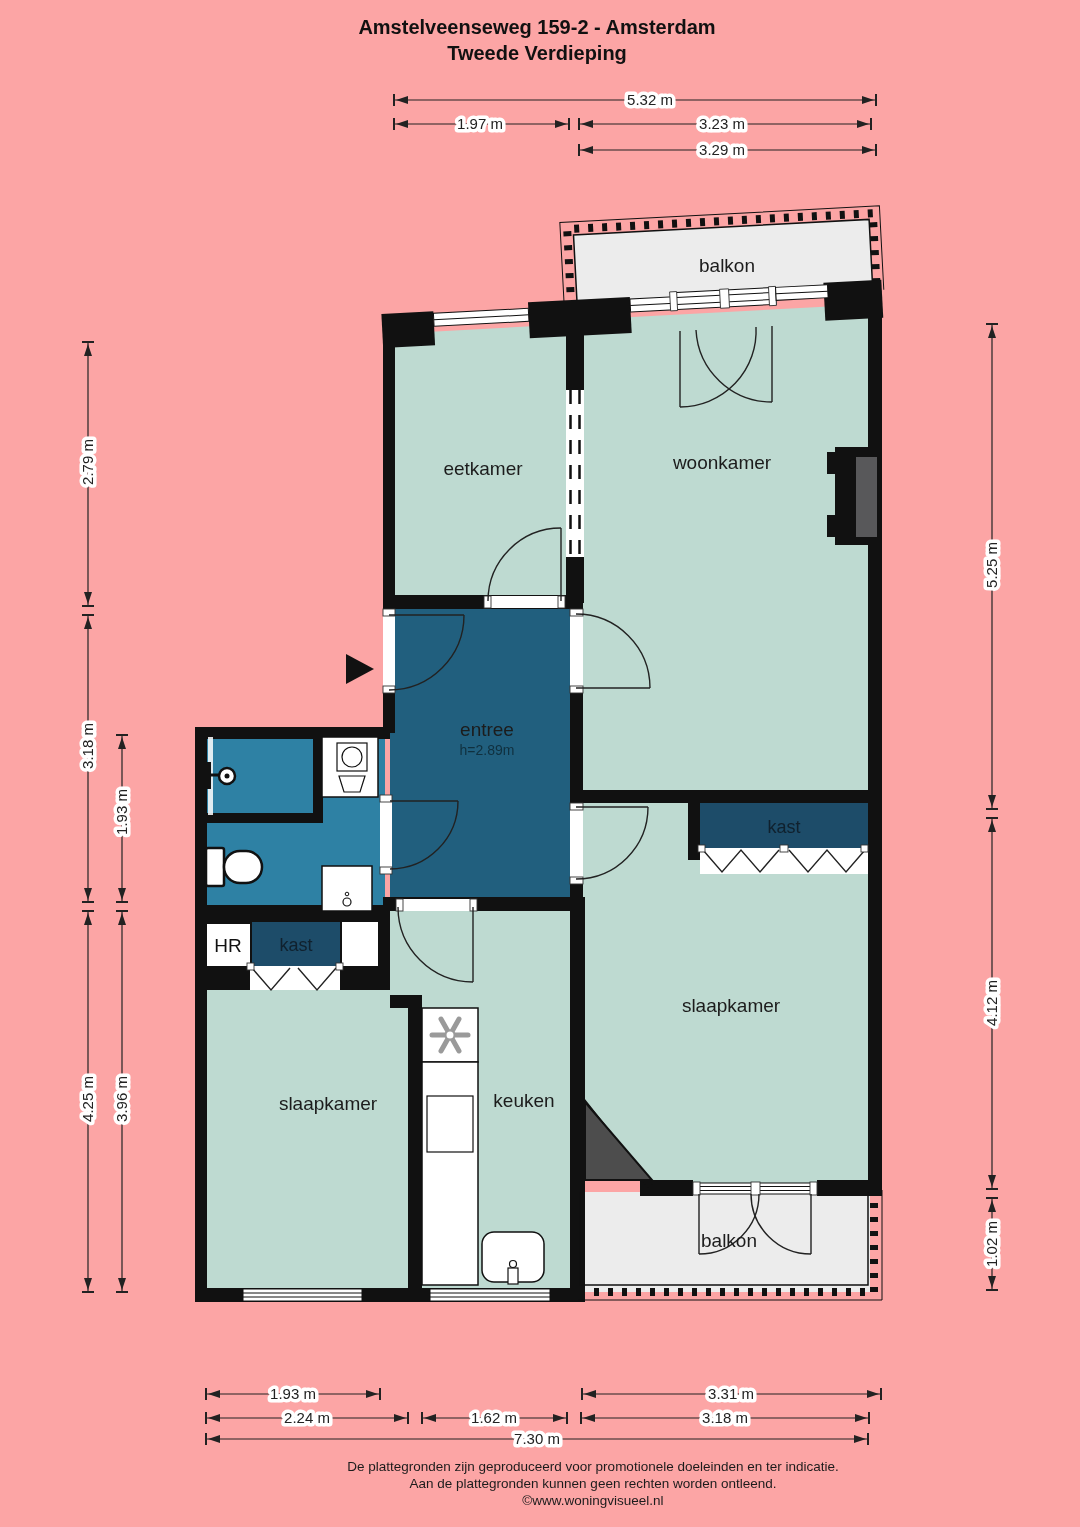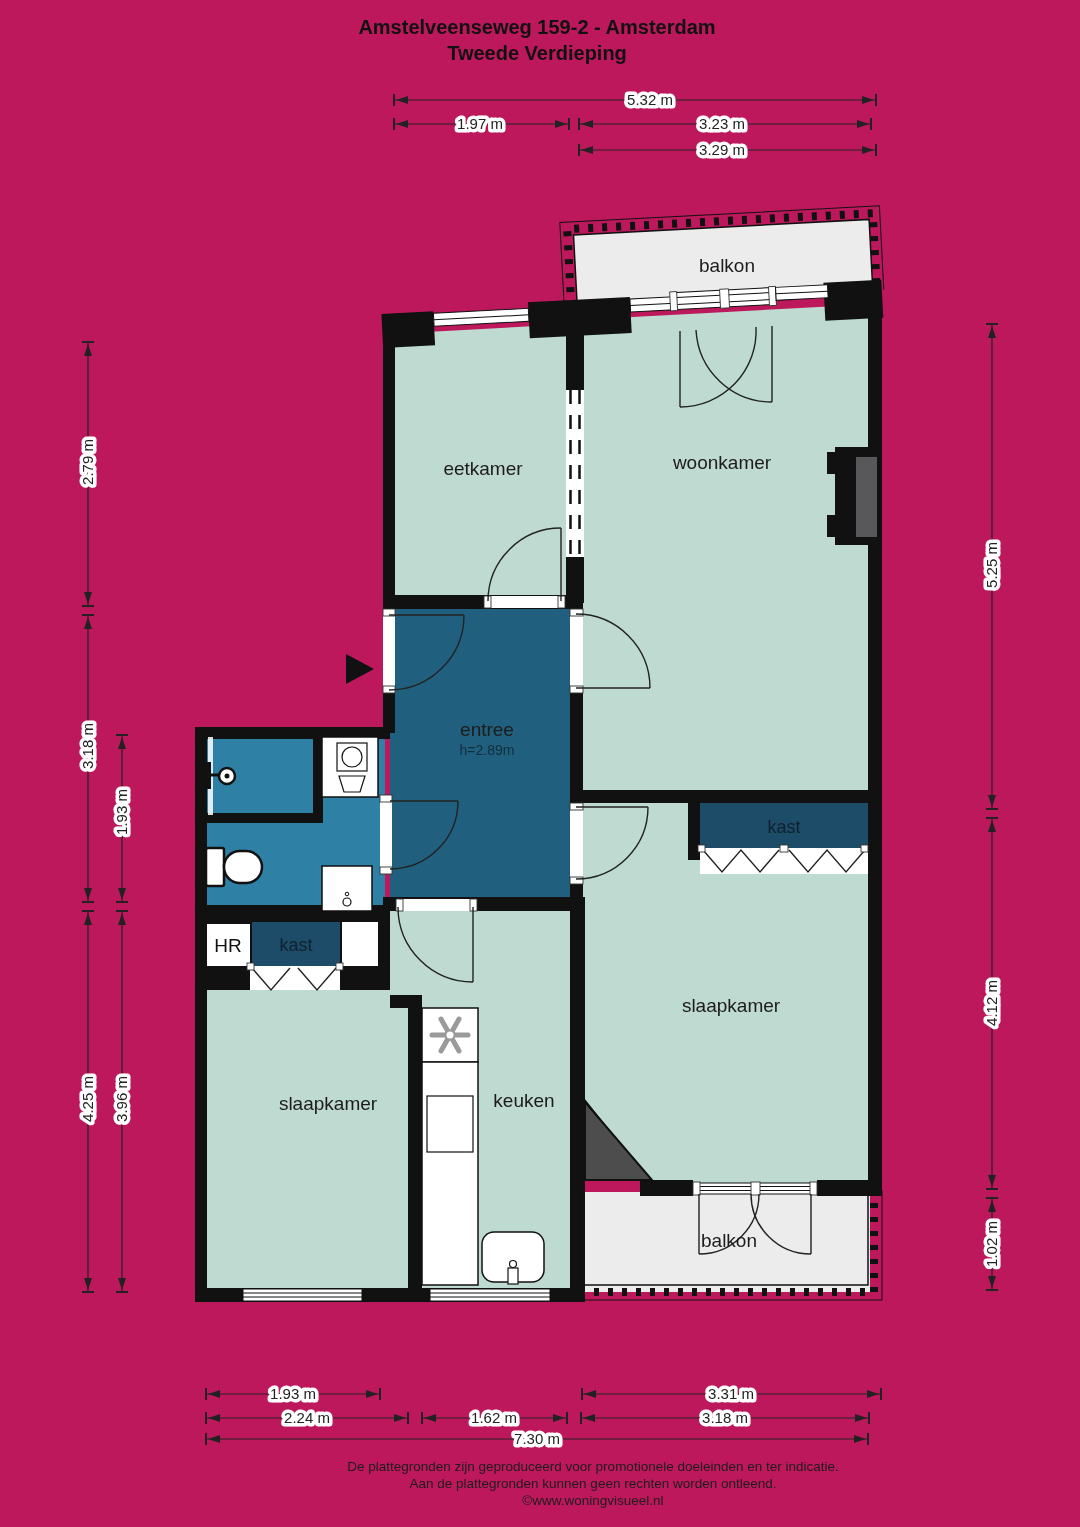--- a/index.html
+++ b/index.html
@@ -1,16 +1,16 @@
 <!DOCTYPE html>
 <html style="--wall: #111111; --room_green: #bedad1; --entree_blue: #215f7e; --bath_teal: #2e81a4; --closet_navy: #1d4c69; --balcony_grey: #ececec; --dark_grey: #4d4d4d; --chimney_grey: #58585a; --hob_grey: #9a9a9a;"><head>
 <meta charset="utf-8">
 <style>
   html,body{margin:0;padding:0;background:#fff;}
-  .page{position:relative;width:1080px;height:1527px;background:#be185d;
+  .page{position:relative;width:1080px;height:1527px;background:#fca5a5;
         font-family:"Liberation Sans","DejaVu Sans",sans-serif;}
   svg{position:absolute;left:0;top:0;}
   
   .wall{fill:var(--wall,#111111);}
   .fg{fill:var(--room_green,#bedad1);}
   .fe{fill:var(--entree_blue,#215f7e);}
   .fb{fill:var(--bath_teal,#2e81a4);}
   .fk{fill:var(--closet_navy,#1d4c69);}
   .fbal{fill:var(--balcony_grey,#ececec);}
   .fdg{fill:var(--dark_grey,#4d4d4d);}

